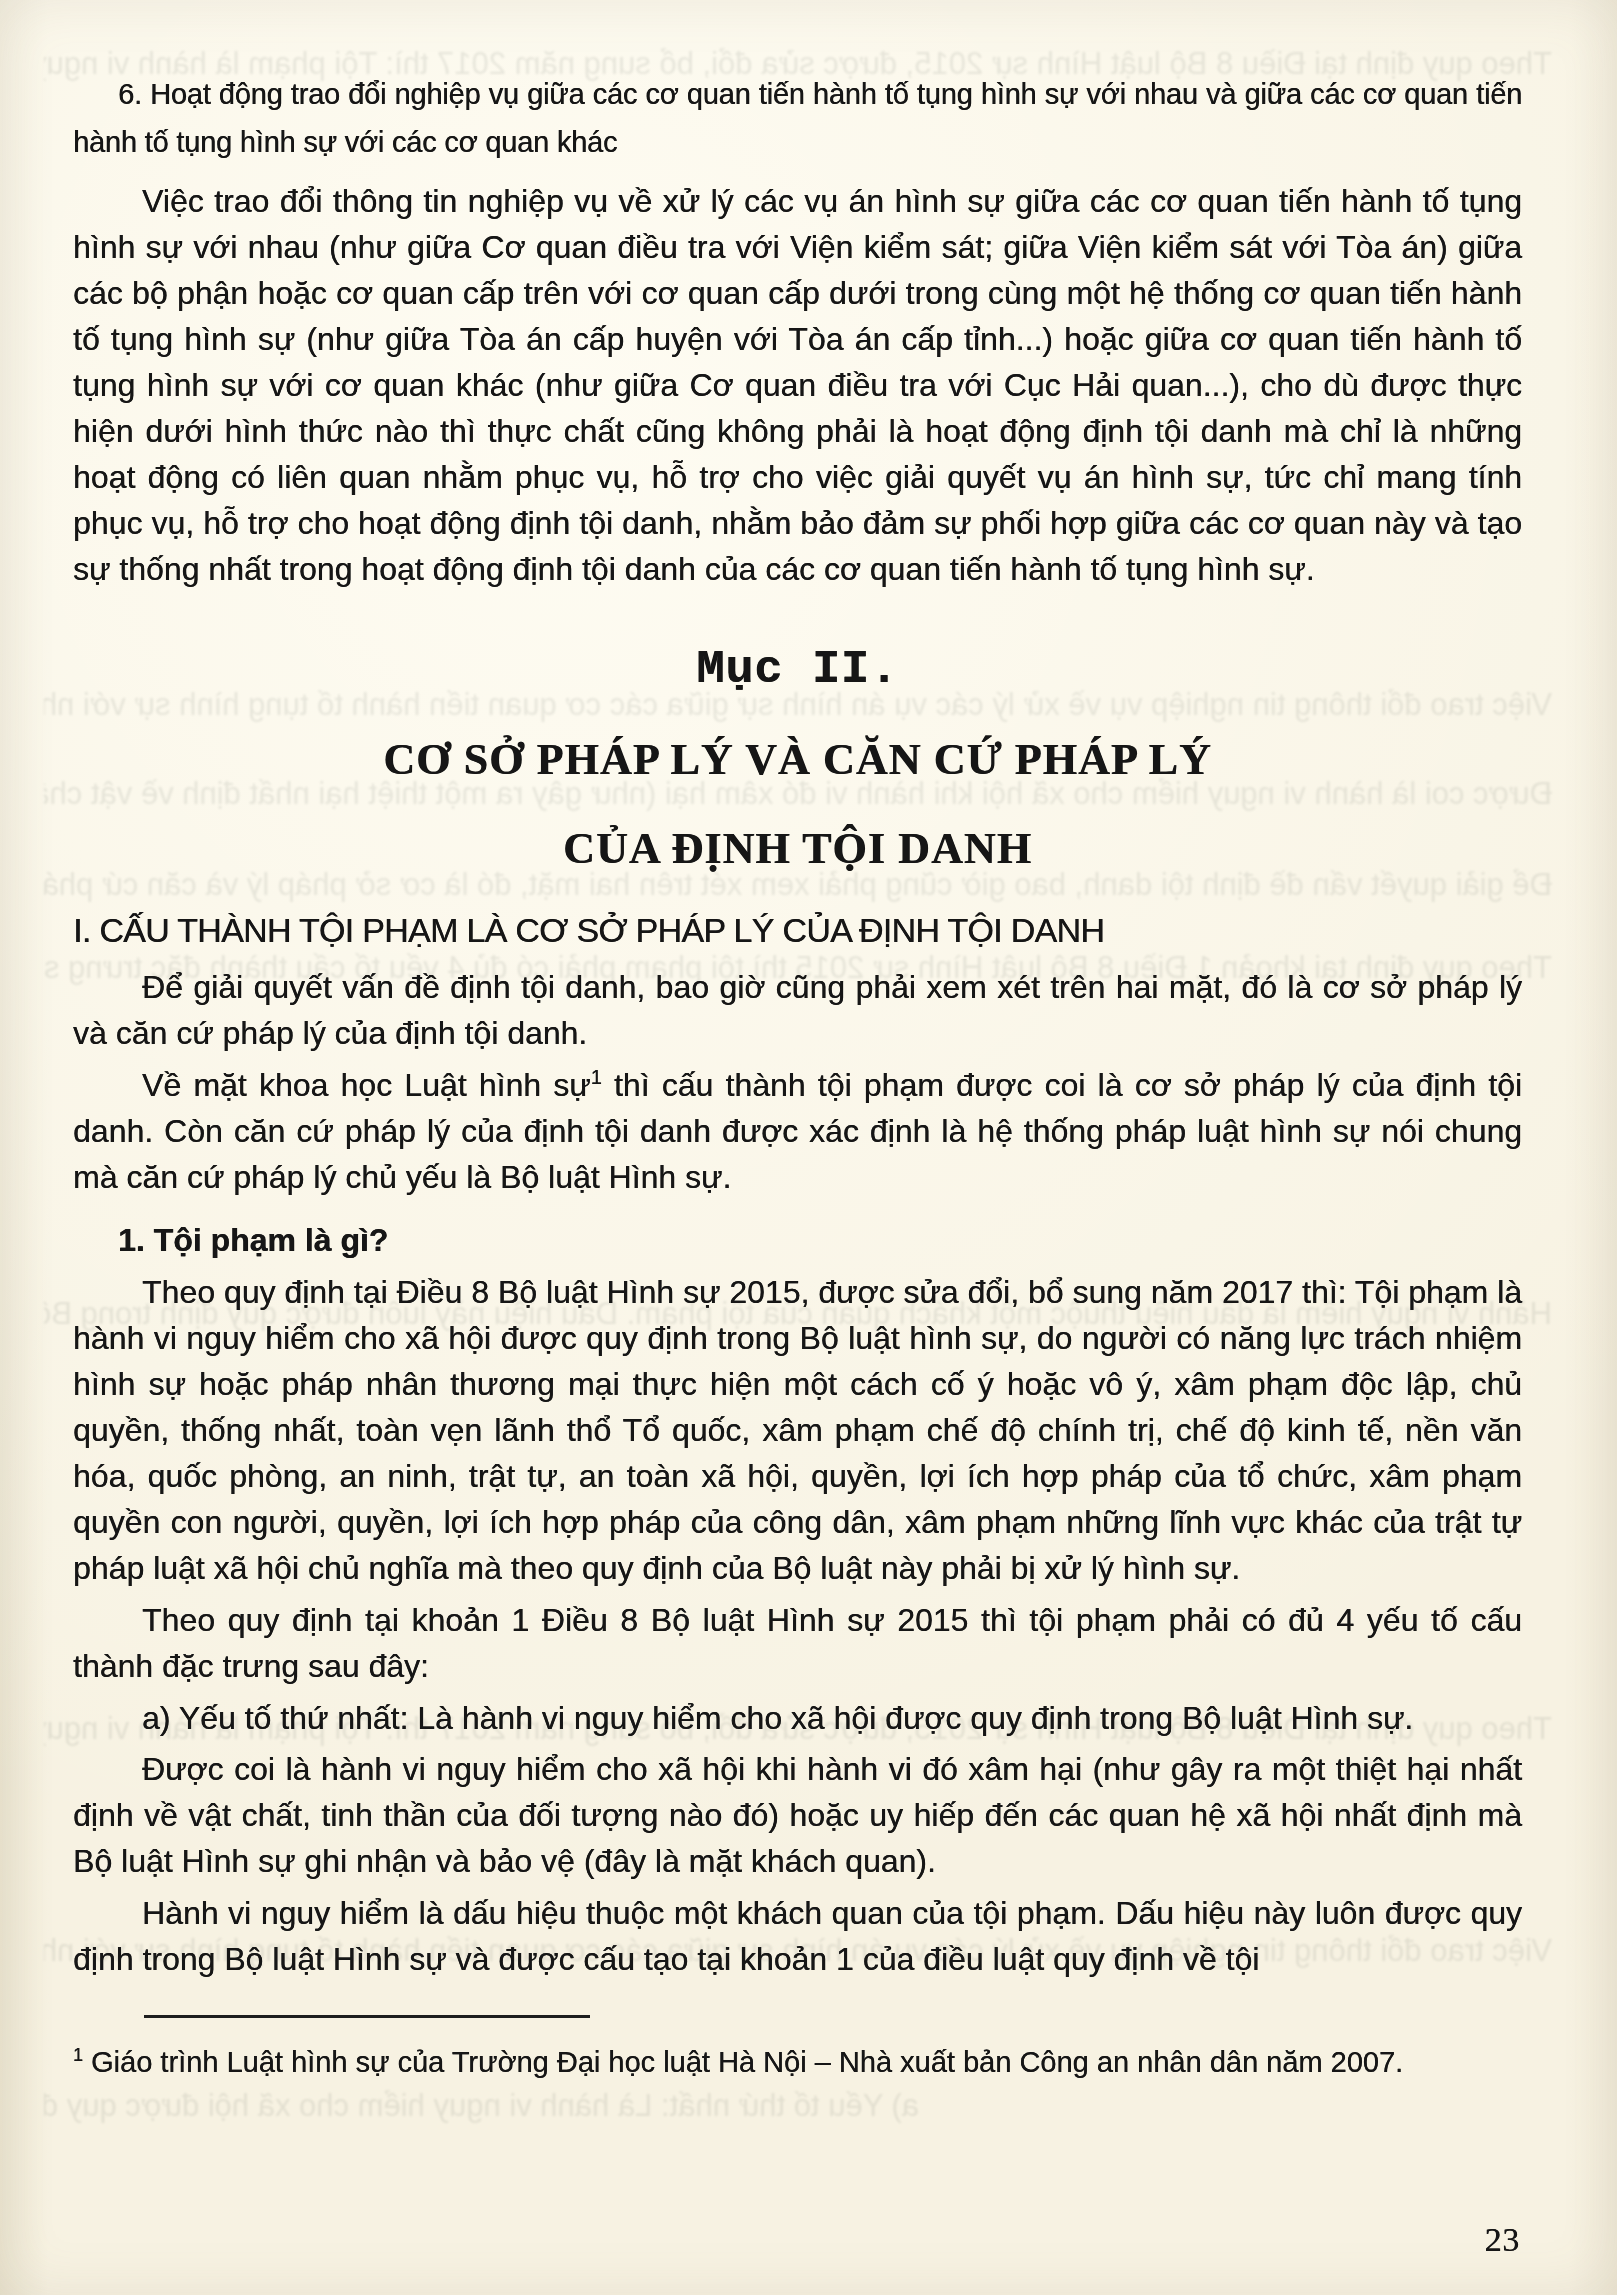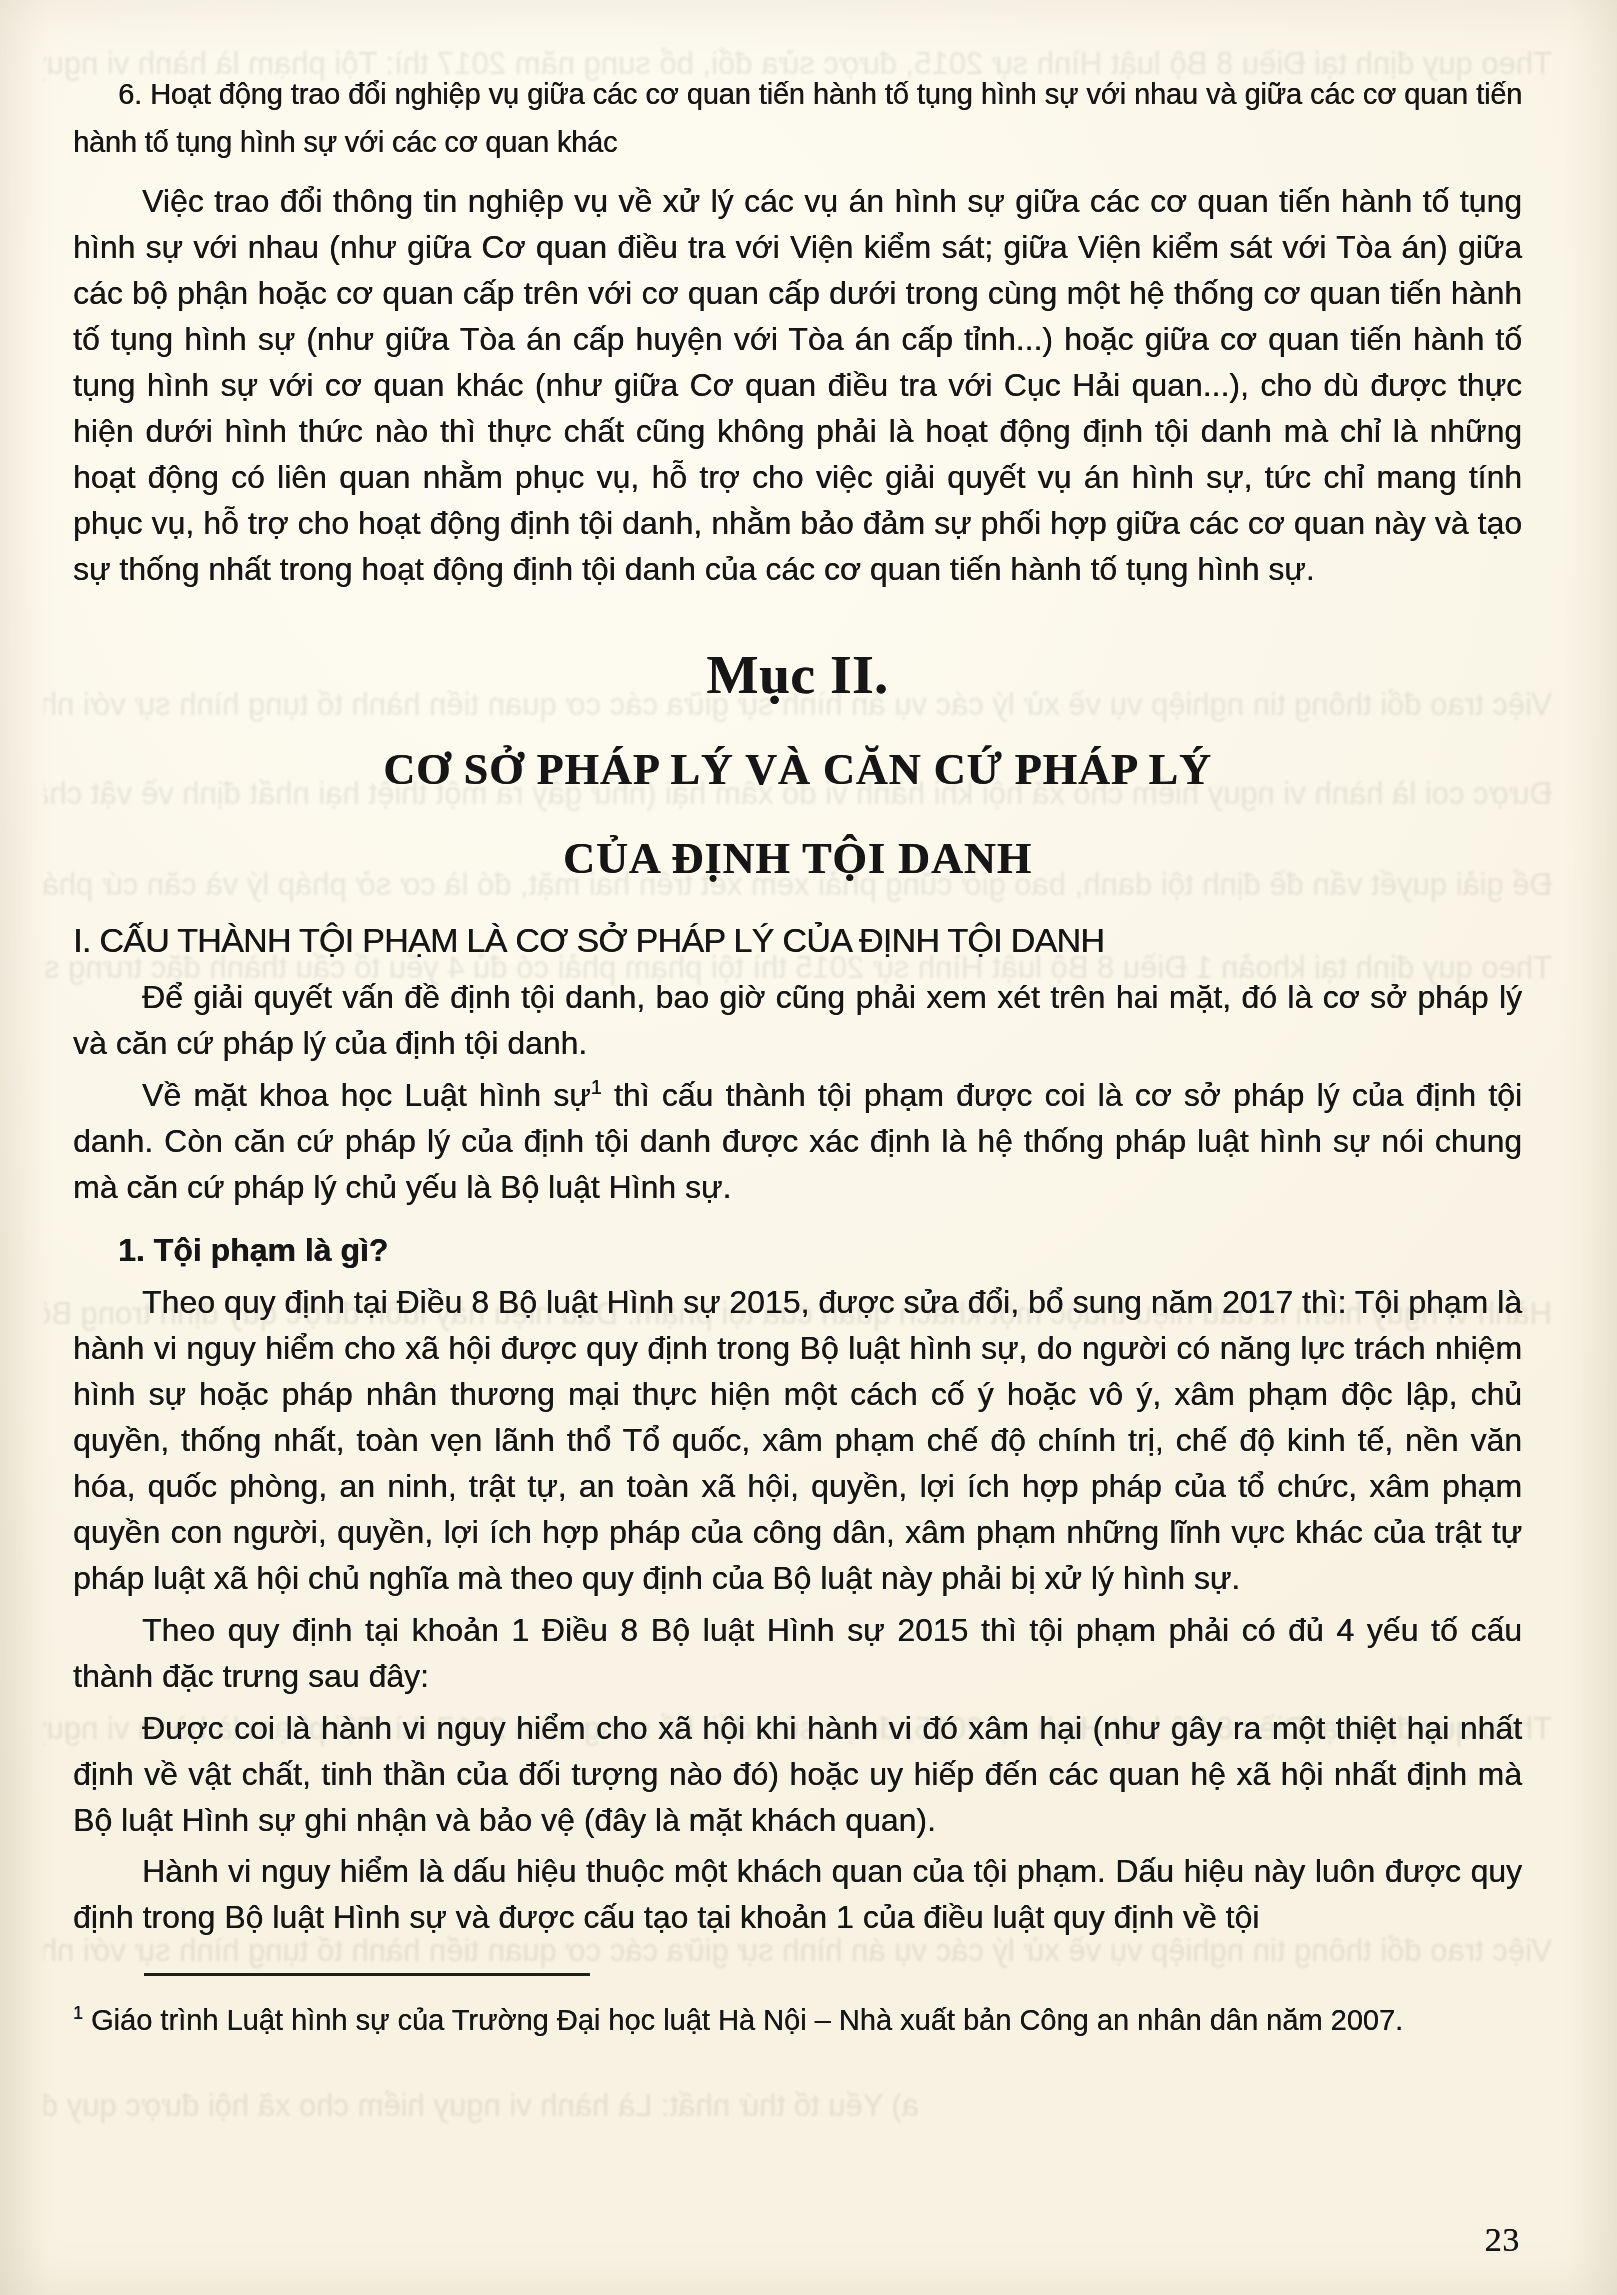--- a/index.html
+++ b/index.html
@@ -41,23 +41,24 @@
     text-shadow: 0.3px 0 0 currentColor;
   }
   .para-first { margin-top: 12px; }
   .muc2-block {
     margin-top: 51px;
     text-align: center;
     font-family: "Liberation Serif", serif;
     font-weight: bold;
   }
   .muc2-label {
-    font-size: 55px;
+    font-size: 47px;
     letter-spacing: 0.7px;
     text-shadow: 0.4px 0 0 currentColor;
+    font-family: Liberation Mono, monospace;
   }
   .muc2-line {
     margin-top: 38px;
     font-size: 44px;
     letter-spacing: 1.1px;
     text-shadow: 0.6px 0 0 currentColor;
   }
   .sectionI-heading {
     margin-top: 34px;
     font-size: 34px;
@@ -147,20 +148,21 @@
     <p class="para para-first">Để giải quyết vấn đề định tội danh, bao giờ cũng phải xem xét trên hai mặt, đó là cơ sở pháp lý và căn cứ pháp lý của định tội danh.</p>
 
     <p class="para"><span>Về mặt khoa học Luật hình sự</span><sup>1</sup><span> thì cấu thành tội phạm được coi là cơ sở pháp lý của định tội danh. Còn căn cứ pháp lý của định tội danh được xác định là hệ thống pháp luật hình sự nói chung mà căn cứ pháp lý chủ yếu là Bộ luật Hình sự.</span></p>
 
     <div class="subheading">1. Tội phạm là gì?</div>
 
     <p class="para">Theo quy định tại Điều 8 Bộ luật Hình sự 2015, được sửa đổi, bổ sung năm 2017 thì: Tội phạm là hành vi nguy hiểm cho xã hội được quy định trong Bộ luật hình sự, do người có năng lực trách nhiệm hình sự hoặc pháp nhân thương mại thực hiện một cách cố ý hoặc vô ý, xâm phạm độc lập, chủ quyền, thống nhất, toàn vẹn lãnh thổ Tổ quốc, xâm phạm chế độ chính trị, chế độ kinh tế, nền văn hóa, quốc phòng, an ninh, trật tự, an toàn xã hội, quyền, lợi ích hợp pháp của tổ chức, xâm phạm quyền con người, quyền, lợi ích hợp pháp của công dân, xâm phạm những lĩnh vực khác của trật tự pháp luật xã hội chủ nghĩa mà theo quy định của Bộ luật này phải bị xử lý hình sự.</p>
 
     <p class="para">Theo quy định tại khoản 1 Điều 8 Bộ luật Hình sự 2015 thì tội phạm phải có đủ 4 yếu tố cấu thành đặc trưng sau đây:</p>
 
+    <p class="para">a) Yếu tố thứ nhất: Là hành vi nguy hiểm cho xã hội được quy định trong Bộ luật Hình sự.</p>
 
     <p class="para">Được coi là hành vi nguy hiểm cho xã hội khi hành vi đó xâm hại (như gây ra một thiệt hại nhất định về vật chất, tinh thần của đối tượng nào đó) hoặc uy hiếp đến các quan hệ xã hội nhất định mà Bộ luật Hình sự ghi nhận và bảo vệ (đây là mặt khách quan).</p>
 
     <p class="para">Hành vi nguy hiểm là dấu hiệu thuộc một khách quan của tội phạm. Dấu hiệu này luôn được quy định trong Bộ luật Hình sự và được cấu tạo tại khoản 1 của điều luật quy định về tội</p>
 
     <div class="footnote-rule"></div>
 
     <div class="footnote"><sup>1</sup><span> Giáo trình Luật hình sự của Trường Đại học luật Hà Nội – Nhà xuất bản Công an nhân dân năm 2007.</span></div>
 
   </div>

